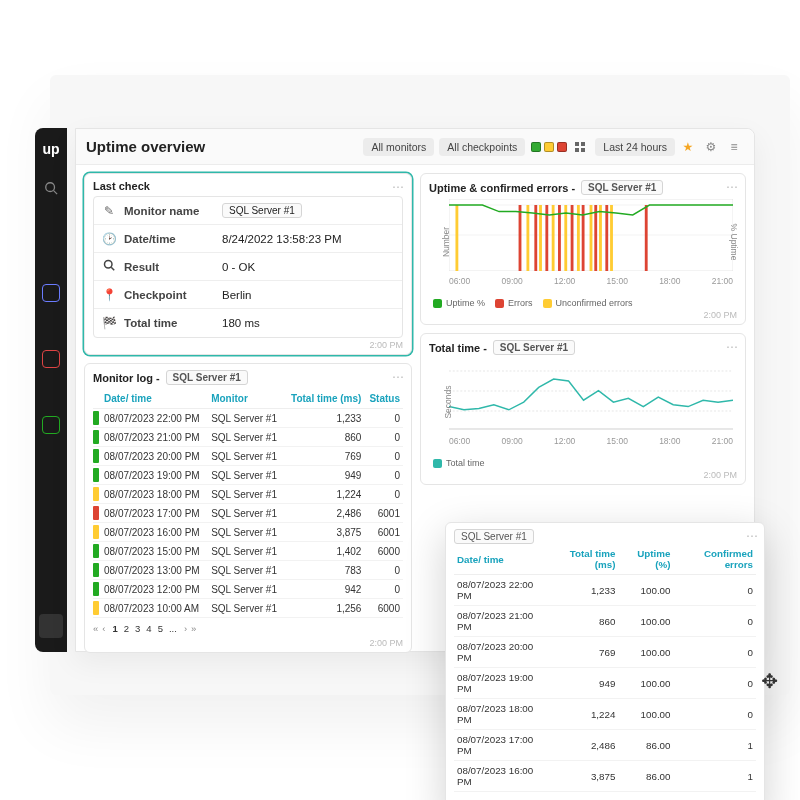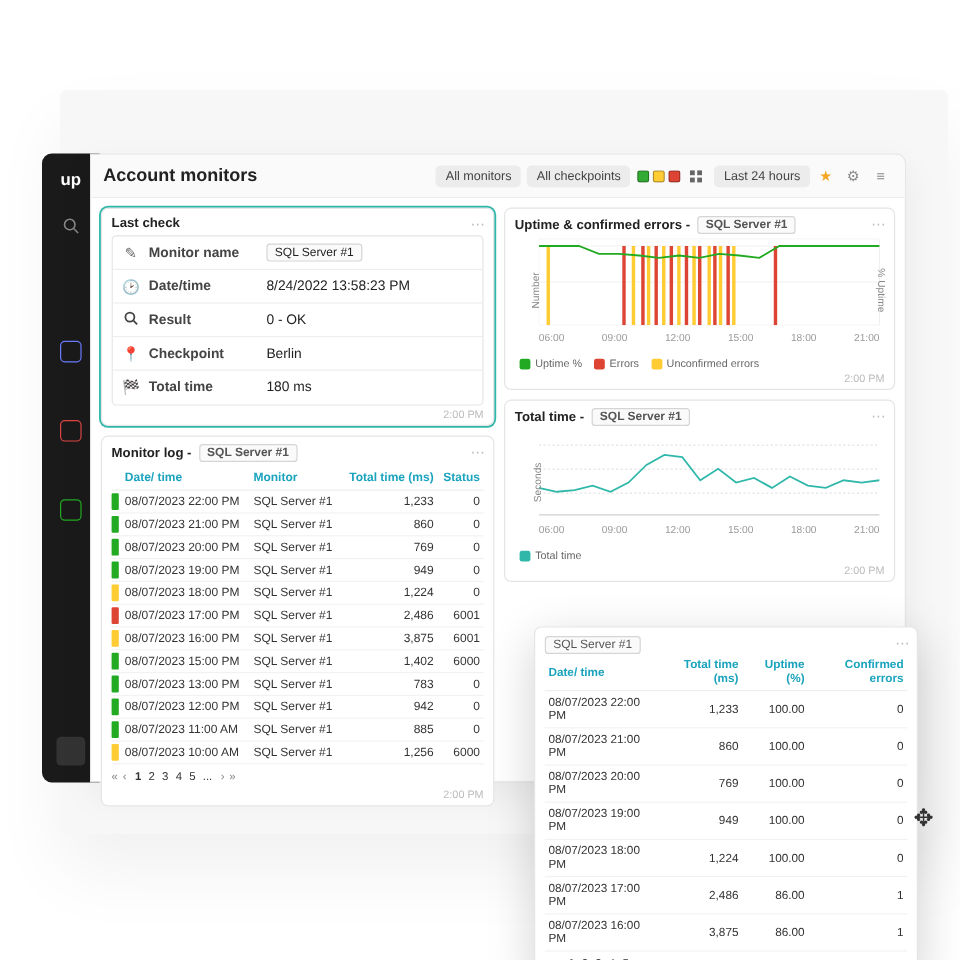--- a/index.html
+++ b/index.html
@@ -1,18 +1,18 @@
 <!DOCTYPE html>
 <html><head>
 <meta charset="utf-8">
 <style>
   * { box-sizing: border-box; margin: 0; padding: 0; }
   body { width: 800px; height: 800px; font-family: -apple-system, BlinkMacSystemFont, "Segoe UI", Arial, sans-serif; background: #fff; position: relative; overflow: hidden; font-size: 12px; }
   .bg-shadow { position: absolute; left: 50px; top: 75px; width: 740px; height: 620px; background: #f7f7f7; border-radius: 6px; box-shadow: 0 30px 60px rgba(0,0,0,.06); }
-  .sidebar { position: absolute; left: 35px; top: 128px; width: 48px; height: 524px; background: #1a1a1a; border-radius: 8px 0 0 8px; display: flex; flex-direction: column; align-items: center; padding-top: 10px; gap: 18px; }
+  .sidebar { position: absolute; left: 35px; top: 128px; width: 32px; height: 524px; background: #1a1a1a; border-radius: 8px 0 0 8px; display: flex; flex-direction: column; align-items: center; padding-top: 10px; gap: 18px; }
   .sidebar .logo { width: 22px; height: 22px; color:#fff; font-weight:700; font-size:14px; display:flex;align-items:center;justify-content:center;}
   .sidebar .ic { width: 20px; height: 20px; display:flex; align-items:center; justify-content:center; color:#888; font-size:13px; }
   .sidebar .ic.sq { width:18px;height:18px;border:1.5px solid; border-radius:4px;}
   .sidebar .ic.c1{ border-color:#6b7cff;color:#6b7cff;}
   .sidebar .ic.c2{ border-color:#d44; color:#d44;}
   .sidebar .ic.c3{ border-color:#2a2; color:#2a2;}
   .sidebar .spacer { flex:1;}
   .sidebar .bot { width:24px;height:24px;background:#333;border-radius:4px;margin-bottom:14px;}
   .main { position: absolute; left: 75px; top: 128px; width: 680px; height: 524px; background: #fff; border: 1px solid #e5e5e5; border-radius: 0 8px 8px 0; box-shadow: 0 10px 30px rgba(0,0,0,.06); }
   .header { height: 36px; display:flex; align-items:center; padding: 0 10px; border-bottom:1px solid #ececec; background:#fafafa; border-radius:0 8px 0 0;}
@@ -88,21 +88,21 @@
   <div style="height:12px"></div>
   <div class="ic sq c2"></div>
   <div style="height:12px"></div>
   <div class="ic sq c3"></div>
   <div class="spacer"></div>
   <div class="bot"></div>
 </div>
 
 <div class="main">
   <div class="header">
-    <h1>Account monitors</h1>
+    <h1>Uptime overview</h1>
     <div class="sp"></div>
     <span class="pill">All monitors</span>
     <span class="pill">All checkpoints</span>
     <span class="trio">
         <span class="d g"></span>
         <span class="d y"></span>
         <span class="d r"></span>
       </span>
     <span class="hic">
       <svg width="12" height="12" viewBox="0 0 12 12">
@@ -260,29 +260,20 @@
                 <td class="r">783</td>
                 <td class="r">0</td>
               </tr>
               <tr>
                 <td class="st">
                   <span class="stb g"></span>
                 </td>
                 <td>08/07/2023 12:00 PM</td>
                 <td>SQL Server #1</td>
                 <td class="r">942</td>
-                <td class="r">0</td>
-              </tr>
-              <tr>
-                <td class="st">
-                  <span class="stb g"></span>
-                </td>
-                <td>08/07/2023 11:00 AM</td>
-                <td>SQL Server #1</td>
-                <td class="r">885</td>
                 <td class="r">0</td>
               </tr>
               <tr>
                 <td class="st">
                   <span class="stb y"></span>
                 </td>
                 <td>08/07/2023 10:00 AM</td>
                 <td>SQL Server #1</td>
                 <td class="r">1,256</td>
                 <td class="r">6000</td>

